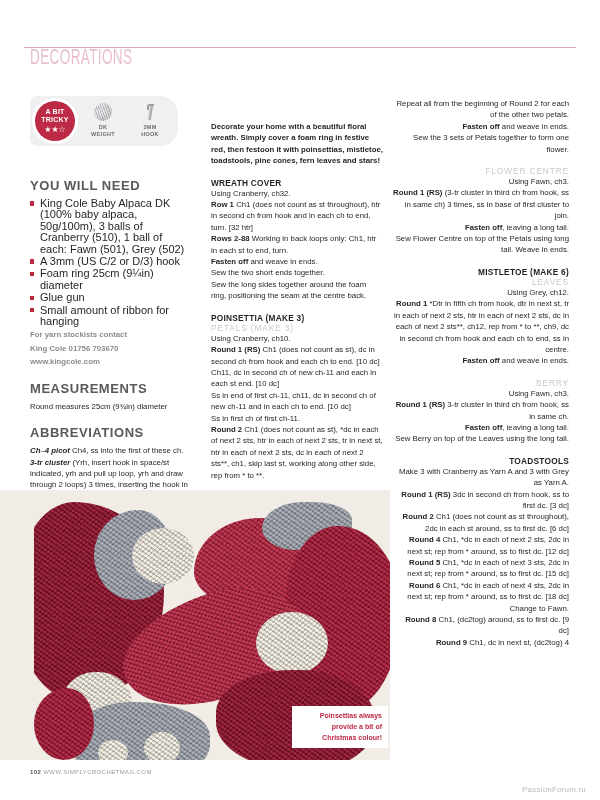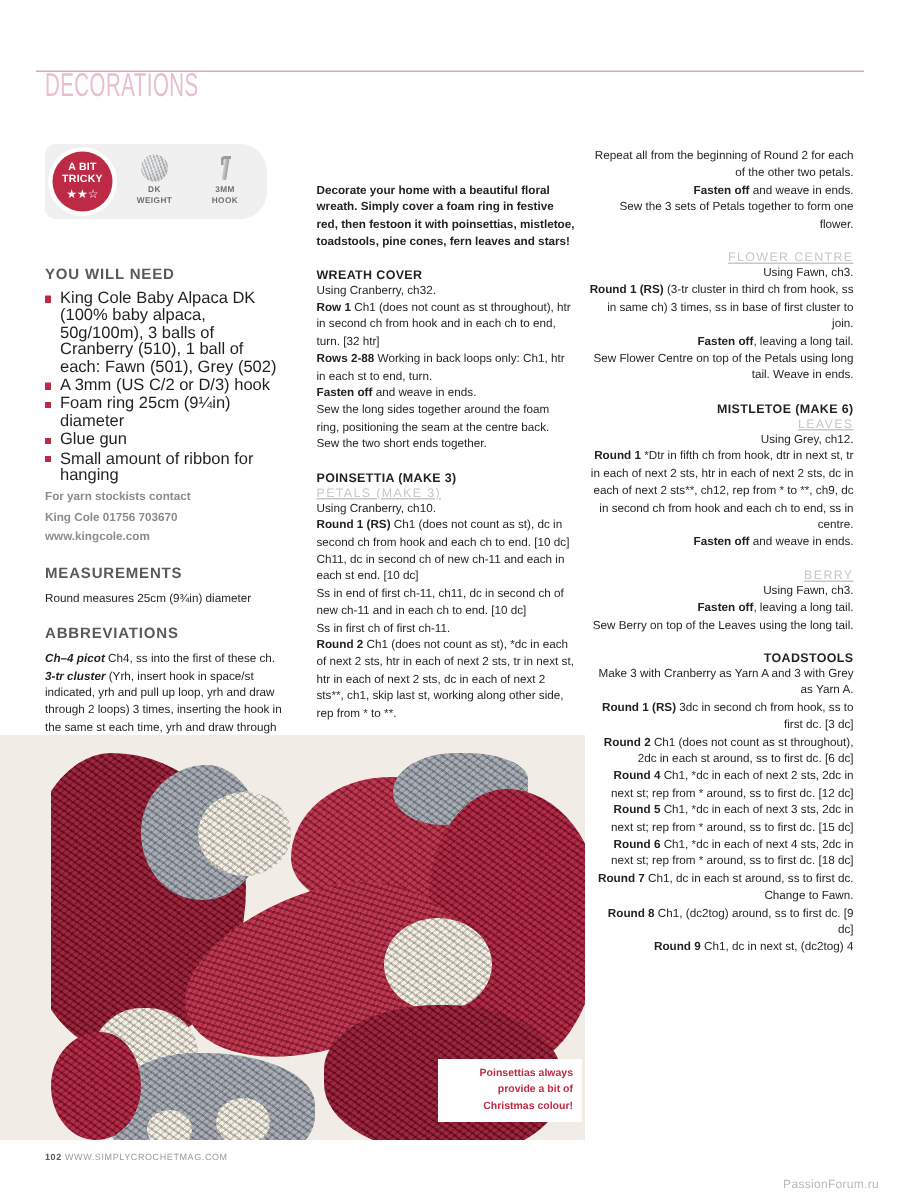--- a/index.html
+++ b/index.html
@@ -55,21 +55,21 @@
     transform:rotate(9deg);border-radius:1px;
   }
   .hookicon:after{
     content:"";position:absolute;left:6px;top:1px;width:5px;height:4px;
     border-left:2px solid #9a9ca0;border-top:2px solid #9a9ca0;border-radius:3px 0 0 0;
   }
 
   
   .lcol{position:absolute;left:30px;top:178px;width:160px;}
   .sec-h{
-    font-size:10px;font-weight:bold;letter-spacing:.55px;color:#58595b;
+    font-size:13px;font-weight:bold;letter-spacing:.55px;color:#58595b;
     margin:0 0 5px 0;text-transform:uppercase;
   }
   ul.needs{list-style:none;margin:0;padding:0;}
   ul.needs li{
     position:relative;padding-left:10px;font-size:11px;line-height:11.4px;
     margin-bottom:1px;color:#231f20;
   }
   ul.needs li:before{
     content:"";position:absolute;left:0;top:3.4px;width:4.2px;height:4.2px;background:#bd2a45;
   }
@@ -108,21 +108,21 @@
   .mcol{position:absolute;left:211px;top:98px;width:172px;}
   .rcol{position:absolute;left:393px;top:98px;width:176px;text-align:right;}
   .col p{margin:0;font-size:7.8px;line-height:11.4px;color:#231f20;}
   .col p b{font-weight:bold;}
   .col h3{
     margin:0;font-size:8.3px;font-weight:bold;letter-spacing:.25px;
     text-transform:uppercase;color:#231f20;
   }
   .col h4{
     margin:0;font-size:8.3px;font-weight:normal;letter-spacing:.9px;
-    text-transform:uppercase;color:#c7c8ca;text-decoration:underline;
+    text-transform:uppercase;color:#c7c8ca;
   }
   .sp{height:11px;}
 
   
   .footer{
     position:absolute;left:30px;top:769px;font-size:6px;color:#9a9b9d;letter-spacing:.4px;
   }
   .footer b{color:#58595b;font-weight:bold;}
   .watermark{
     position:absolute;right:14px;bottom:6px;font-size:8px;color:#b8b9bb;letter-spacing:.2px;
@@ -184,22 +184,22 @@
   </div>
 
   <div class="mcol col">
     <p style="font-weight:bold;margin-top:23px;">Decorate your home with a beautiful floral wreath. Simply cover a foam ring in festive red, then festoon it with poinsettias, mistletoe, toadstools, pine cones, fern leaves and stars!</p>
     <div class="sp"></div>
     <h3>WREATH COVER</h3>
     <p>Using Cranberry, ch32.</p>
     <p><b>Row 1</b><span> Ch1 (does not count as st throughout), htr in second ch from hook and in each ch to end, turn. [32 htr]</span></p>
     <p><b>Rows 2-88</b><span> Working in back loops only: Ch1, htr in each st to end, turn.</span></p>
     <p><b>Fasten off</b><span> and weave in ends.</span></p>
+    <p>Sew the two short ends together.</p>
     <p>Sew the long sides together around the foam ring, positioning the seam at the centre back.</p>
-    <p>Sew the two short ends together.</p>
     <div class="sp"></div>
     <h3>POINSETTIA (MAKE 3)</h3>
     <h4>PETALS (MAKE 3)</h4>
     <p>Using Cranberry, ch10.</p>
     <p><b>Round 1 (RS)</b><span> Ch1 (does not count as st), dc in second ch from hook and each ch to end. [10 dc]</span></p>
     <p>Ch11, dc in second ch of new ch-11 and each in each st end. [10 dc]</p>
     <p>Ss in end of first ch-11, ch11, dc in second ch of new ch-11 and in each ch to end. [10 dc]</p>
     <p>Ss in first ch of first ch-11.</p>
     <p><b>Round 2</b><span> Ch1 (does not count as st), *dc in each of next 2 sts, htr in each of next 2 sts, tr in next st, htr in each of next 2 sts, dc in each of next 2 sts**, ch1, skip last st, working along other side, rep from * to **.</span></p>
   </div>
@@ -216,31 +216,31 @@
     <p>Sew Flower Centre on top of the Petals using long tail. Weave in ends.</p>
     <div class="sp"></div>
     <h3>MISTLETOE (MAKE 6)</h3>
     <h4>LEAVES</h4>
     <p>Using Grey, ch12.</p>
     <p><b>Round 1</b><span> *Dtr in fifth ch from hook, dtr in next st, tr in each of next 2 sts, htr in each of next 2 sts, dc in each of next 2 sts**, ch12, rep from * to **, ch9, dc in second ch from hook and each ch to end, ss in centre.</span></p>
     <p><b>Fasten off</b><span> and weave in ends.</span></p>
     <div class="sp"></div>
     <h4>BERRY</h4>
     <p>Using Fawn, ch3.</p>
+    <p><b>Round 1 (RS)</b><span> 3-tr cluster in third ch from hook, ss in same ch.</span></p>
     <p><b>Fasten off</b><span>, leaving a long tail.</span></p>
     <p>Sew Berry on top of the Leaves using the long tail.</p>
     <div class="sp"></div>
     <h3>TOADSTOOLS</h3>
     <p>Make 3 with Cranberry as Yarn A and 3 with Grey as Yarn A.</p>
     <p><b>Round 1 (RS)</b><span> 3dc in second ch from hook, ss to first dc. [3 dc]</span></p>
     <p><b>Round 2</b><span> Ch1 (does not count as st throughout), 2dc in each st around, ss to first dc. [6 dc]</span></p>
     <p><b>Round 4</b><span> Ch1, *dc in each of next 2 sts, 2dc in next st; rep from * around, ss to first dc. [12 dc]</span></p>
     <p><b>Round 5</b><span> Ch1, *dc in each of next 3 sts, 2dc in next st; rep from * around, ss to first dc. [15 dc]</span></p>
     <p><b>Round 6</b><span> Ch1, *dc in each of next 4 sts, 2dc in next st; rep from * around, ss to first dc. [18 dc]</span></p>
-    <p><b>Round 7</b><span> Ch1, dc in each st around, ss to first dc.</span></p>
     <p>Change to Fawn.</p>
     <p><b>Round 8</b><span> Ch1, (dc2tog) around, ss to first dc. [9 dc]</span></p>
     <p><b>Round 9</b><span> Ch1, dc in next st, (dc2tog) 4</span></p>
   </div>
 
   <div class="photo">
     <div class="bgcream"></div>
     <div class="wool">
       <div class="blob tex red2" style="left:-20px;top:0px;width:150px;height:200px;border-radius:40% 60% 55% 45%/50% 45% 55% 50%;"></div>
       <div class="blob tex grey" style="left:60px;top:8px;width:80px;height:90px;border-radius:55% 45% 50% 50%/50% 55% 45% 50%;"></div>

